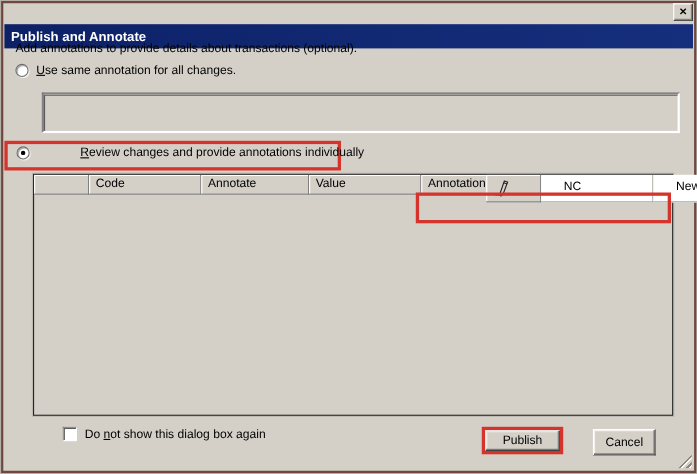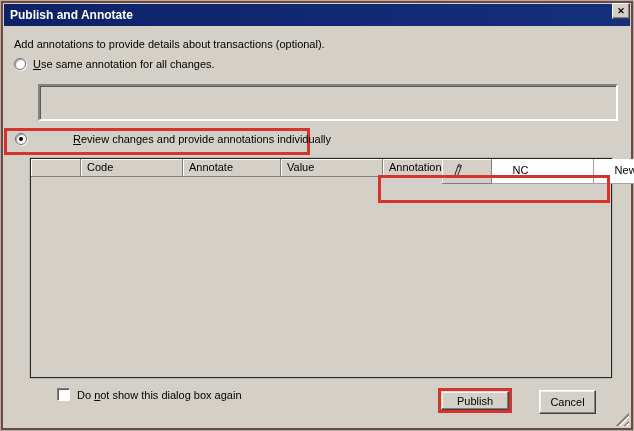--- a/index.html
+++ b/index.html
@@ -4,21 +4,21 @@
 <style>
   html,body{margin:0;padding:0;background:#c8c4bc;}
   *{box-sizing:border-box;}
   .screen{
     position:relative;width:634px;height:431px;background:#d4d0c8;
     font-family:"Liberation Sans",sans-serif;font-size:11px;color:#000;overflow:hidden;
     box-shadow: inset 0 0 0 1px #b3afa7, inset 0 0 0 3px #70473e,
                 inset 4px 4px 0 -3px #fbfaf8, inset -4px -4px 0 -3px #8c877f;
   }
   .titlebar{
-    position:absolute;left:4px;top:4px;right:4px;height:22px;
+    position:absolute;left:4px;top:22px;right:4px;height:22px;
     background:linear-gradient(90deg,#0c2167 0%,#162f7d 100%);
     display:flex;align-items:center;padding:0 4px 0 6px;
   }
   .title-text{color:#fff;font-weight:bold;font-size:12px;letter-spacing:0;}
   .close-btn{
     position:absolute;right:4px;top:3px;width:18px;height:16px;background:#d4d0c8;
     border:1px solid;border-color:#ffffff #404040 #404040 #ffffff;
     box-shadow:inset -1px -1px 0 #808080;
     display:flex;align-items:center;justify-content:center;
     font-size:9px;font-weight:bold;color:#000;cursor:pointer;line-height:1;

